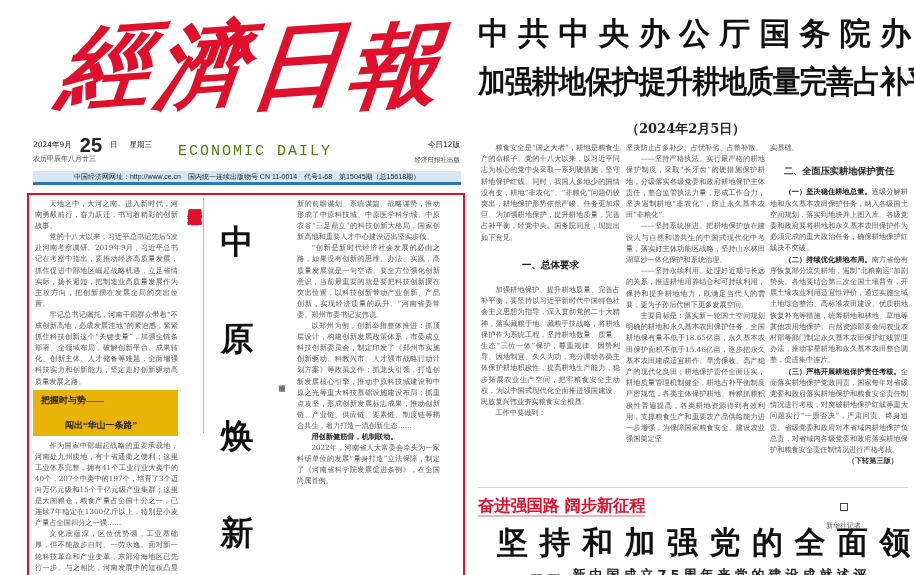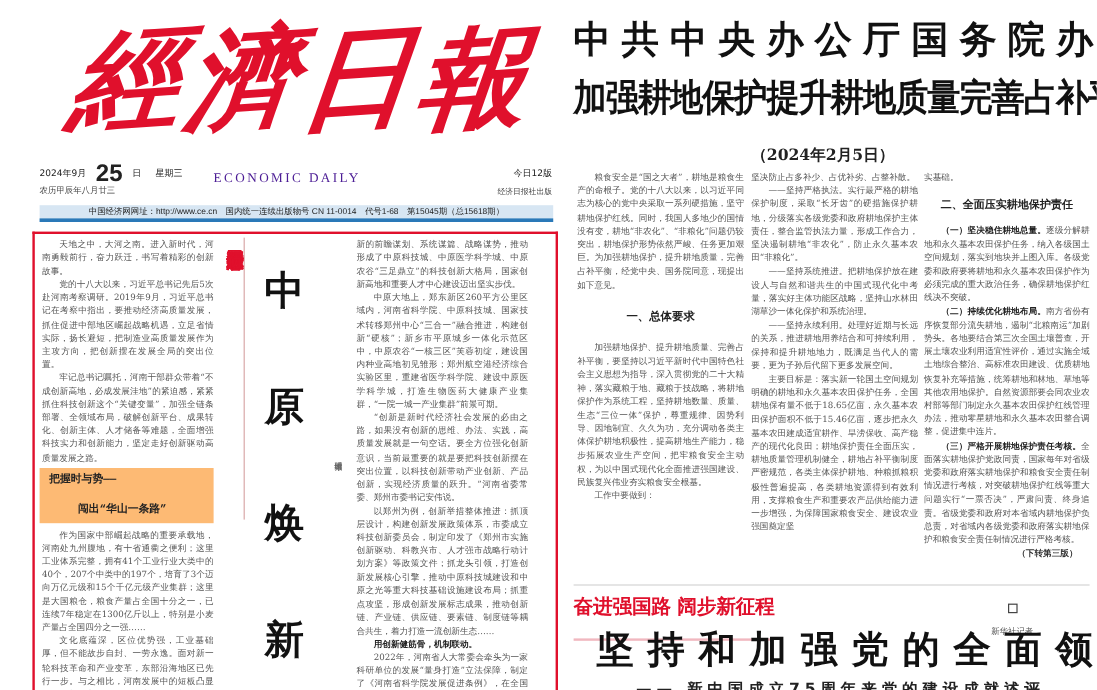--- a/index.html
+++ b/index.html
@@ -11,42 +11,42 @@
   .logo {
     position: absolute; left: 60px; top: 2px; width: 360px; height: 126px;
     display: flex; align-items: center; justify-content: space-between;
     font-family: "DejaVu Serif", serif; color: #e0102c; font-size: 92px; font-weight: bold;
     font-style: italic; letter-spacing: 4px; line-height: 1;
   }
   .logo span { display: inline-block; transform: skewX(-10deg) rotate(-4deg); }
   .date-line { position: absolute; left: 33px; top: 135px; display: flex; align-items: center; gap: 4px; font-size: 7.5px; color: #222; }
   .date-line .day { font-size: 20px; font-weight: bold; font-family: "Liberation Sans", sans-serif; margin: 0 4px; line-height: 1; }
   .lunar { position: absolute; left: 33px; top: 154px; font-size: 7px; color: #444; font-family: "DejaVu Serif", serif; }
-  .edname { position: absolute; left: 178px; top: 143px; font-family: Liberation Serif, serif; font-size: 11px; letter-spacing: 2px; color: #4c1d95; }
+  .edname { position: absolute; left: 178px; top: 143px; font-family: Liberation Mono, monospace; font-size: 15px; letter-spacing: 2px; color: #4d7c0f; }
   .pages { position: absolute; right: 2px; top: 140px; font-size: 7.5px; color: #222; }
   .publisher { position: absolute; right: 2px; top: 156px; font-size: 6.5px; color: #444; font-family: "DejaVu Serif", serif; }
 
   .info-bar {
     position: absolute; left: 33px; top: 171px; width: 428px; height: 14px;
     background: #d7e6f3; border-bottom: 3px solid #2a79b8;
     font-size: 7px; color: #222; text-align: center; line-height: 12px; font-family: "Liberation Sans", sans-serif;
   }
 
   
   .feature {
     position: absolute; left: 27px; top: 193px; width: 438px; height: 390px;
     border: 2px solid #e0102c; border-bottom: none;
   }
   .col { position: absolute; font-family: "DejaVu Serif", serif; font-size: 7.2px; line-height: 11.1px; color: #555; text-align: justify; }
   .col p { text-indent: 2em; }
   .col-a { left: 6px; top: 3px; width: 143px; }
   .col-b { left: 268px; top: 3px; width: 143px; }
   .sub-box {
-    background: #fdba74; margin: 3px 0 4px -2px; padding: 4px 6px 4px 8px; color: #222;
-    font-family: Liberation Mono, monospace; font-weight: bold;
+    background: #eab308; margin: 3px 0 4px -2px; padding: 4px 6px 4px 8px; color: #222;
+    font-family: Liberation Serif, serif; font-weight: bold;
   }
   .sub-box .l1 { font-size: 9px; line-height: 13px; }
   .sub-box .l2 { font-size: 9px; line-height: 13px; padding-left: 24px; margin-top: 12px; }
   .bold-line { font-weight: bold; color: #222; }
 
   .kicker {
     position: absolute; left: 157px; top: 3px; width: 18px; height: 235px;
     border-right: 1px solid #d9a9a9;
     color: #e0102c; font-weight: bold; font-size: 14.5px; line-height: 17.6px; text-align: left;
     font-family: "DejaVu Sans", sans-serif; writing-mode: vertical-rl; letter-spacing: 0;
@@ -84,21 +84,21 @@
   .rc3 { left: 770px; top: 142px; width: 138px; }
   .sec-head { text-align: center; font-family: "DejaVu Sans", sans-serif; font-weight: bold; color: #222; font-size: 9.5px; margin: 16px 0 14px; text-indent: 0 !important; }
   .sec-head.r { font-size: 9.2px; margin: 12px 0 10px; }
   .lead { font-weight: bold; color: #222; }
   .turn { text-align: right; color: #333; font-weight: bold; text-indent: 0 !important; padding-right: 10px; }
 
   .divider { position: absolute; left: 478px; top: 487px; width: 430px; height: 1px; background: #d5d5d5; }
   .red-kicker {
     position: absolute; left: 478px; top: 496px;
     font-family: "DejaVu Sans", sans-serif; font-weight: bold; font-size: 16.5px; color: #e0102c;
-    border-bottom: 2px solid #f1b7bf; padding-bottom: 17px; line-height: 19px; letter-spacing: -0.3px;
+    border-bottom: 2px solid #f1b7bf; padding-bottom: 0; line-height: 19px; letter-spacing: -0.3px;
   }
   .xinhua { position: absolute; left: 826px; top: 503px; font-size: 7px; color: #555; font-family: "DejaVu Serif", serif; display: flex; align-items: center; gap: 10px; flex-direction: column; }
   .xinhua .box { width: 8px; height: 8px; border: 1px solid #444; display: inline-block; }
   .headline3 {
     position: absolute; left: 497px; top: 527px;
     font-family: "DejaVu Serif", serif; font-weight: bold; font-size: 31px; color: #111;
     letter-spacing: 11.5px; white-space: nowrap; line-height: 1;
   }
   .cut-line {
     position: absolute; left: 530px; top: 568px; width: 340px; height: 10px; overflow: hidden;
@@ -146,21 +146,20 @@
   <div class="big-title">
     <span>中</span>
     <span>原</span>
     <span>焕</span>
     <span>新</span>
   </div>
   <div class="byline-v">本报调研组</div>
 
   <div class="col col-b">
     <p style="text-indent:0">新的前瞻谋划、系统谋篇、战略谋势，推动形成了中原科技城、中原医学科学城、中原农谷“三足鼎立”的科技创新大格局，国家创新高地和重要人才中心建设迈出坚实步伐。</p>
-    <p>中原大地上，郑东新区260平方公里区域内，河南省科学院、中原科技城、国家技术转移郑州中心“三合一”融合推进，构建创新“硬核”；新乡市平原城乡一体化示范区中，中原农谷“一核三区”芙蓉初绽，建设国内种业高地初见雏形；郑州航空港经济综合实验区里，重建省医学科学院、建设中原医学科学城，打造生物医药大健康产业集群，“一院一城一产业集群”前景可期。</p>
     <p>“创新是新时代经济社会发展的必由之路，如果没有创新的思维、办法、实践，高质量发展就是一句空话。要全方位强化创新意识，当前最重要的就是要把科技创新摆在突出位置，以科技创新带动产业创新、产品创新，实现经济质量的跃升。”河南省委常委、郑州市委书记安伟说。</p>
     <p>以郑州为例，创新举措整体推进：抓顶层设计，构建创新发展政策体系，市委成立科技创新委员会，制定印发了《郑州市实施创新驱动、科教兴市、人才强市战略行动计划方案》等政策文件；抓龙头引领，打造创新发展核心引擎，推动中原科技城建设和中原之光等重大科技基础设施建设布局；抓重点攻坚，形成创新发展标志成果，推动创新链、产业链、供应链、要素链、制度链等耦合共生，着力打造一流创新生态……</p>
     <p class="bold-line">用创新健筋骨，机制联动。</p>
     <p>2022年，河南省人大常委会牵头为一家科研单位的发展“量身打造”立法保障，制定了《河南省科学院发展促进条例》，在全国尚属首例。</p>
 
   </div>
 </div>
 
 <div class="headline1">中共中央办公厅国务院办公厅关于</div>
 <div class="headline2">加强耕地保护提升耕地质量完善占补平衡的意见</div>

